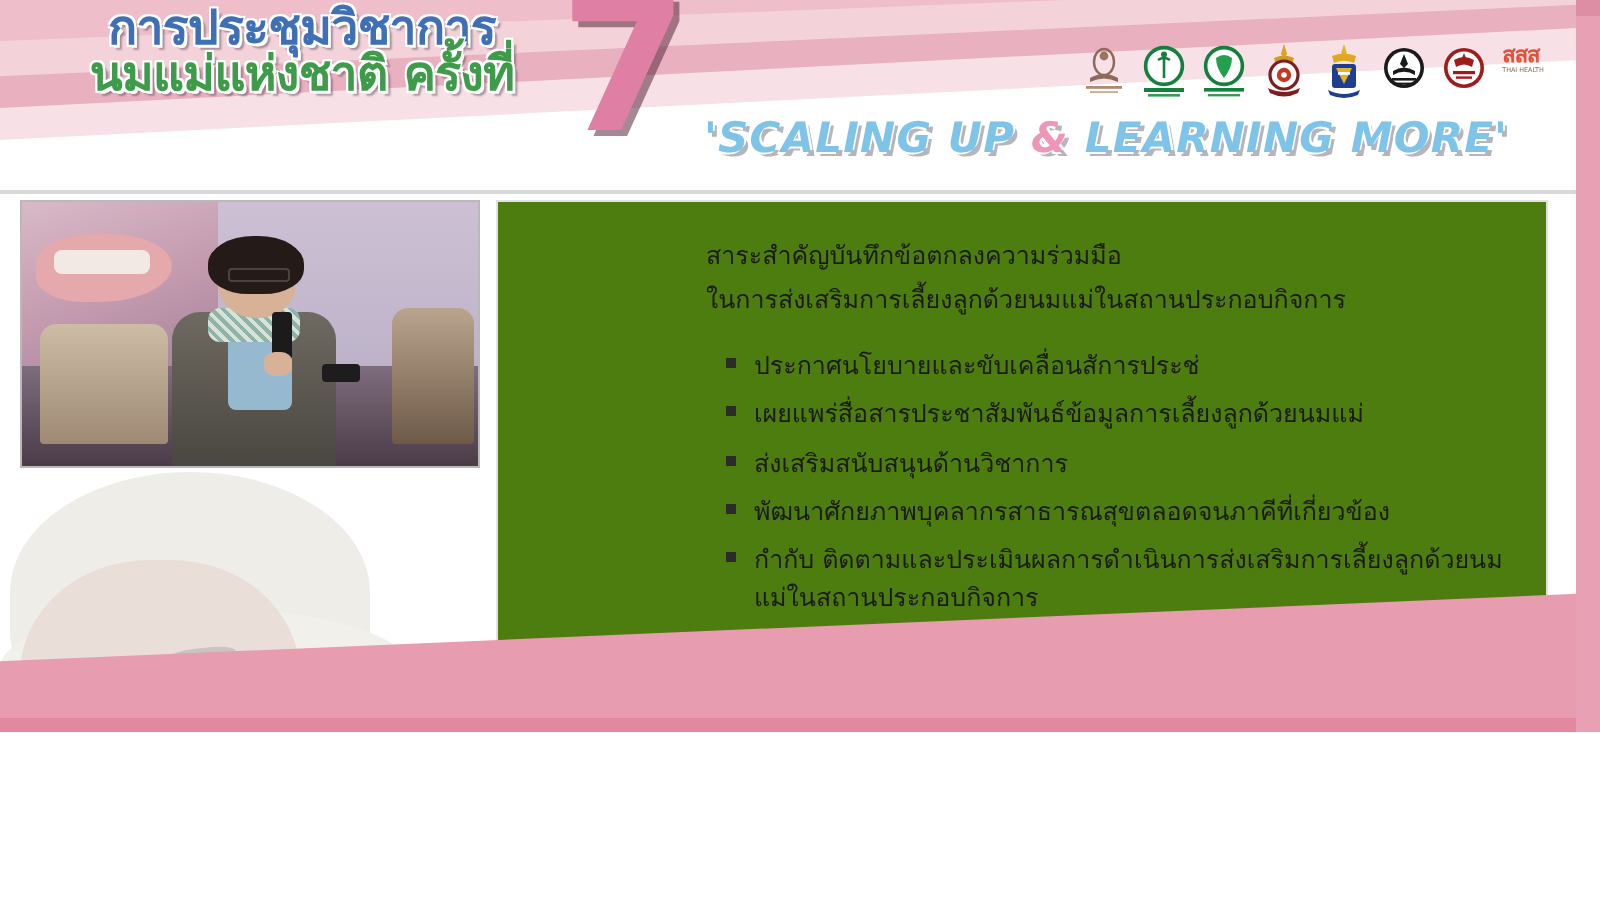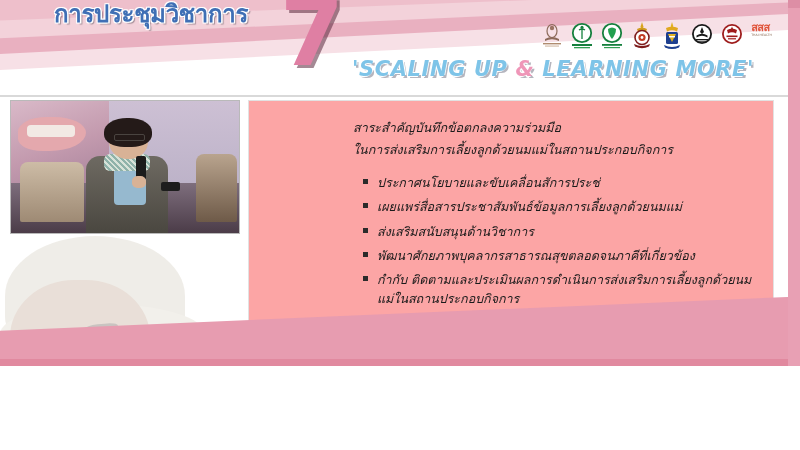--- a/index.html
+++ b/index.html
@@ -318,24 +318,23 @@
     background: #d4d2cd; border-radius: 40% 20% 0 0;
   }
 
   
   #slide-card {
     position: absolute;
     left: 248px;
     top: 100px;
     width: 524px;
     height: 316px;
-    background: #fca5a5;
+    background: #4d7c0f;
     border: 1px solid #e2e2e2;
     z-index: 30;
-    font-style: italic;
   }
   #slide-heading {
     position: absolute;
     left: 104px;
     top: 16px;
     font-size: 12.5px;
     color: #1b1b1b;
     line-height: 1.78;
     white-space: nowrap;
   }
@@ -404,20 +403,21 @@
 
   <div id="header">
 
     <div class="wave wave-a"></div>
     <div class="wave wave-b"></div>
     <div class="wave wave-c"></div>
     <div class="wave wave-d"></div>
 
     <div id="title-block">
       <div class="title-line" id="title-line-1">การประชุมวิชาการ</div>
+      <div class="title-line" id="title-line-2">นมแม่แห่งชาติ ครั้งที่</div>
     </div>
 
     <div id="edition-number">7</div>
 
     <div id="tagline"><span>'SCALING UP </span><span class="amp">&amp;</span><span> LEARNING MORE'</span></div>
 
     <div id="logo-strip">
 
       <div class="logo">
         <svg width="24" height="28" viewBox="0 0 24 28">

